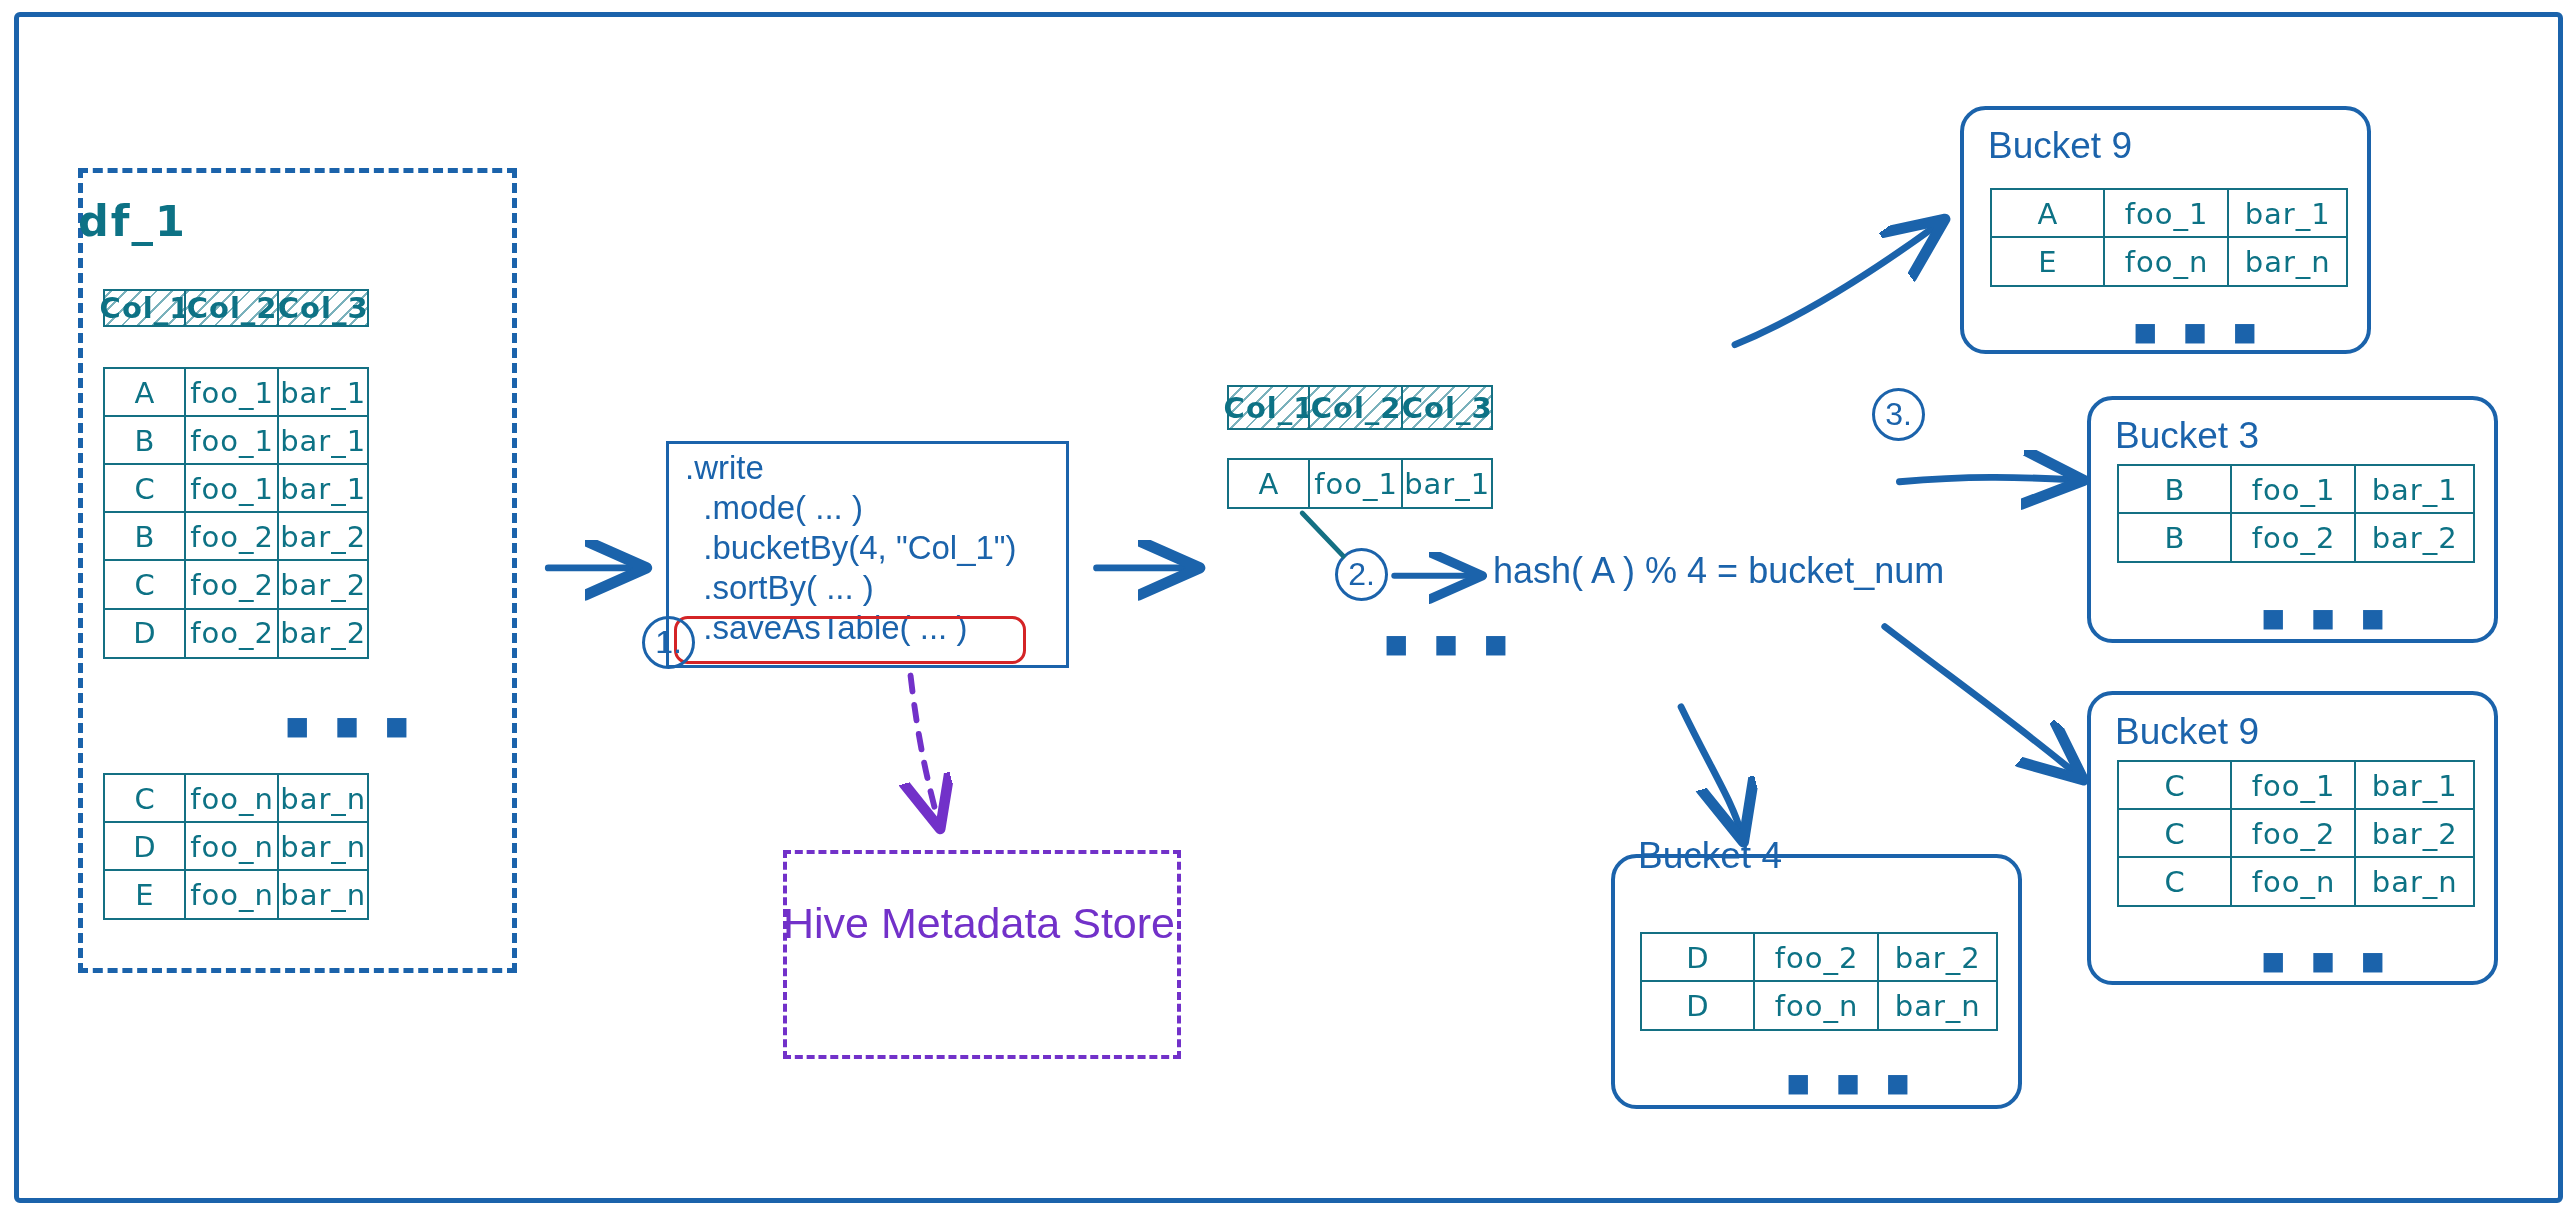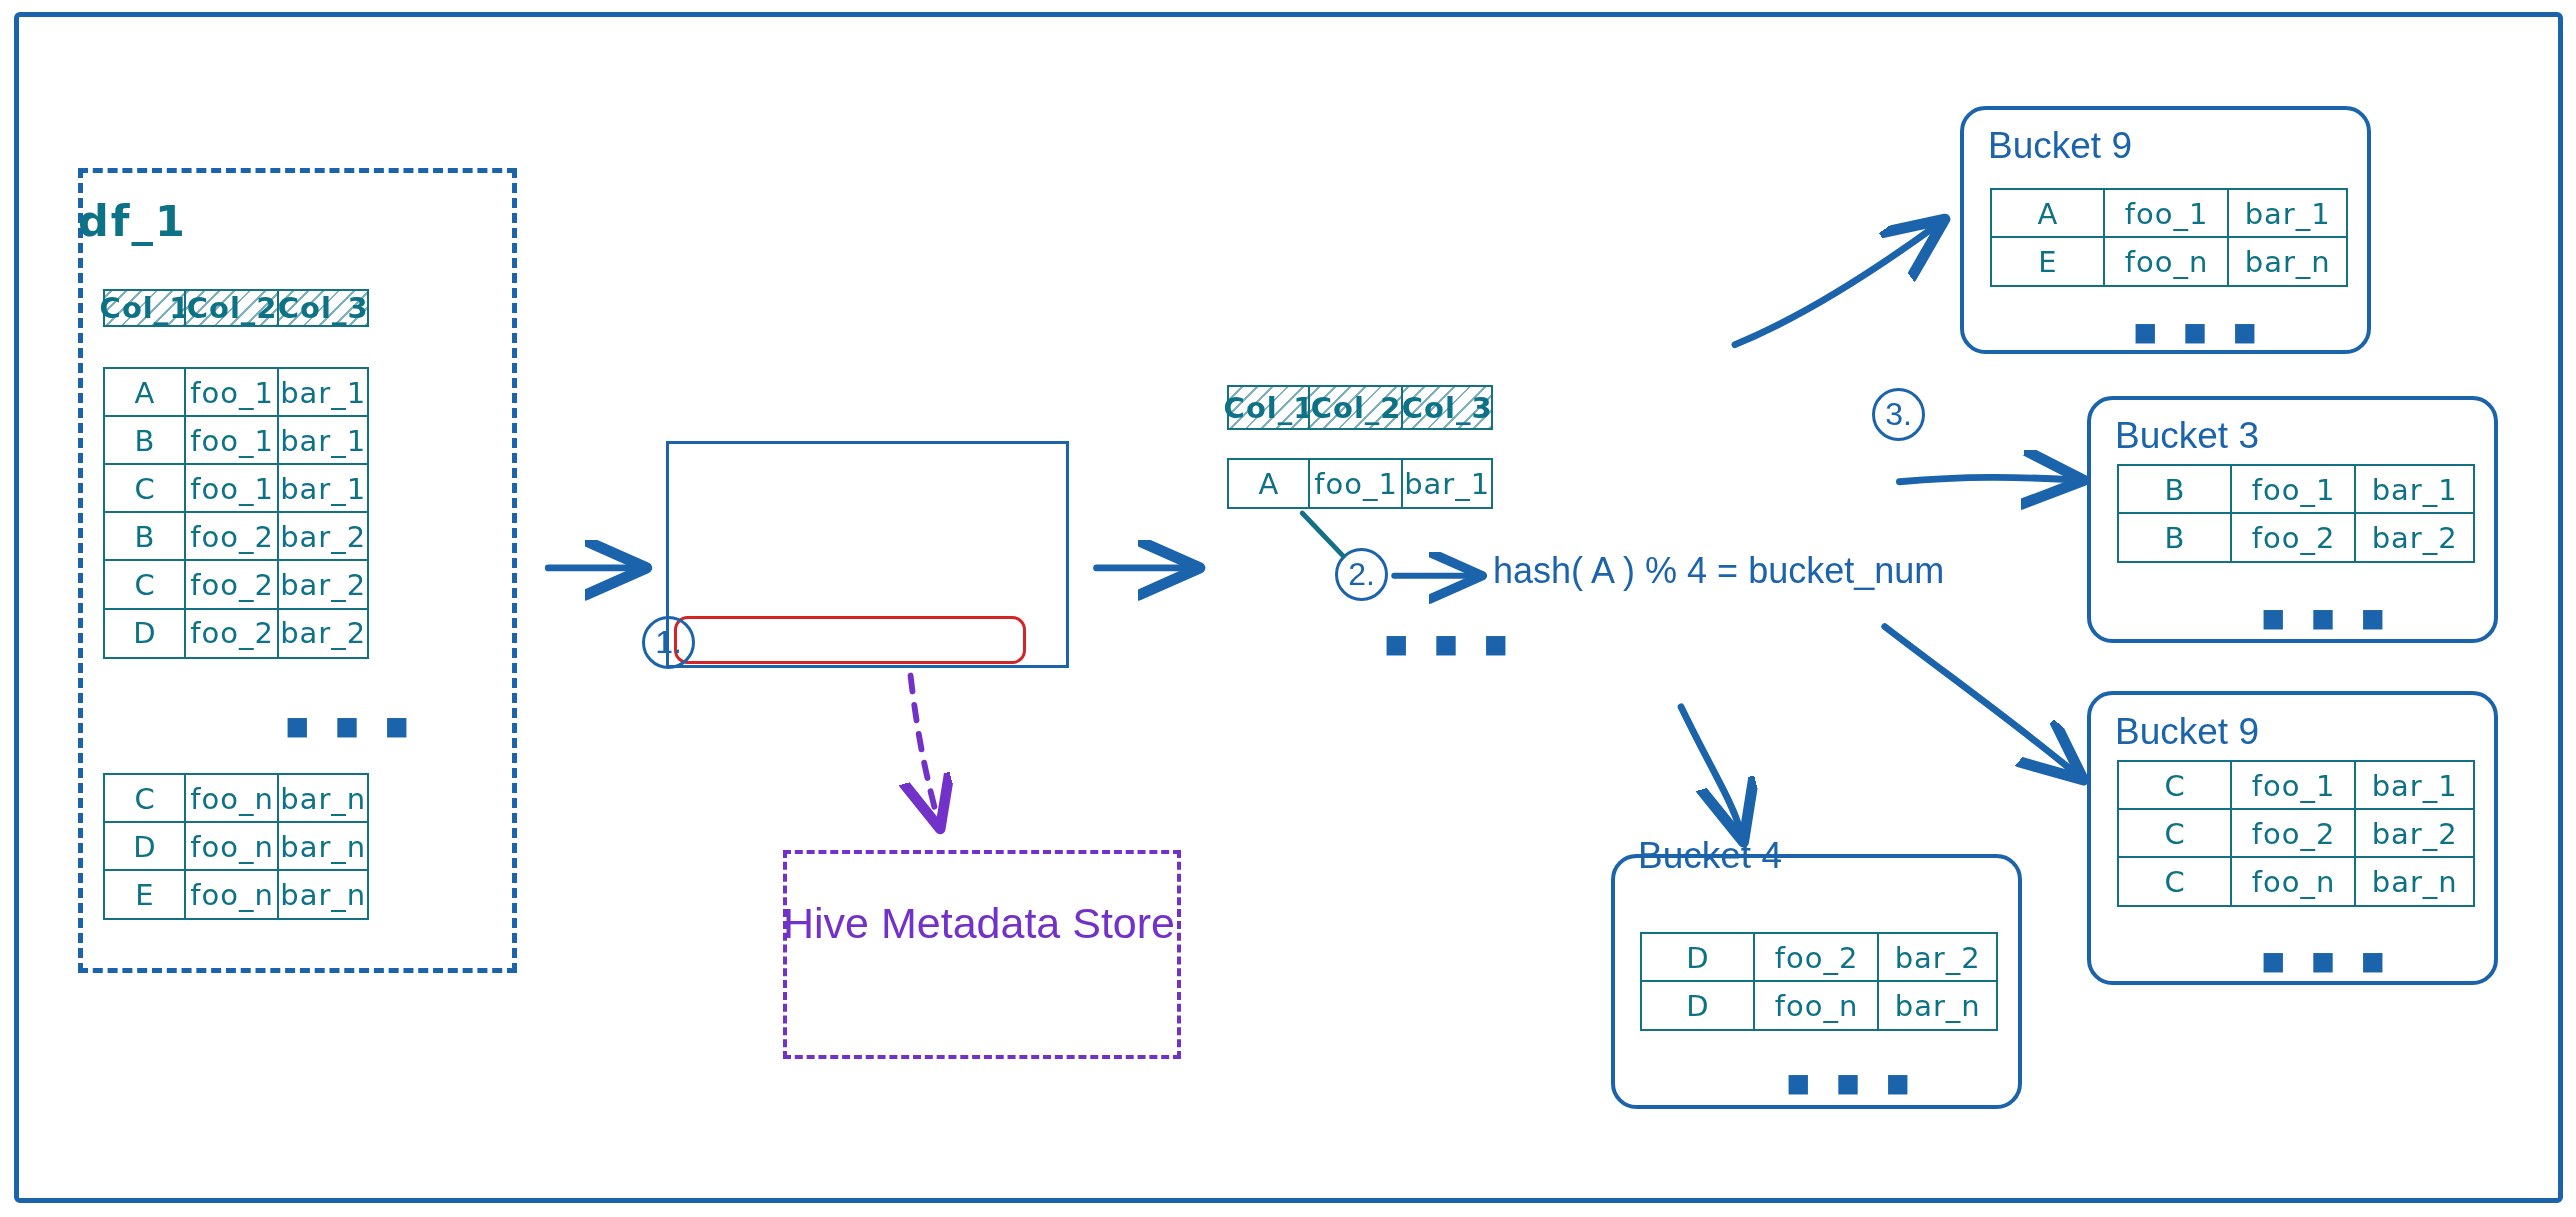--- a/index.html
+++ b/index.html
@@ -232,20 +232,25 @@
       <div class="hdcell c3" style="height:51px">bar_n</div>
     </div>
     <div class="hdrow">
       <div class="hdcell c1" style="height:51px">E</div>
       <div class="hdcell c2" style="height:51px">foo_n</div>
       <div class="hdcell c3" style="height:51px">bar_n</div>
     </div>
   </div>
 
   <div id="codebox"></div>
+  <div id="codetext">.write
+  .mode( ... )
+  .bucketBy(4, "Col_1")
+  .sortBy( ... )
+  .saveAsTable( ... )</div>
   <div id="saveHighlight"></div>
   <div class="stepcircle" style="left:642px; top:616px;">1.</div>
 
   <div id="hivebox"></div>
   <div id="hivetext">Hive Metadata
 Store</div>
 
   <div class="hdtable" style="left:1227px; top:385px;">
     <div class="hdrow">
       <div class="hdcell hatch c1" style="height:45px">Col_1</div>

